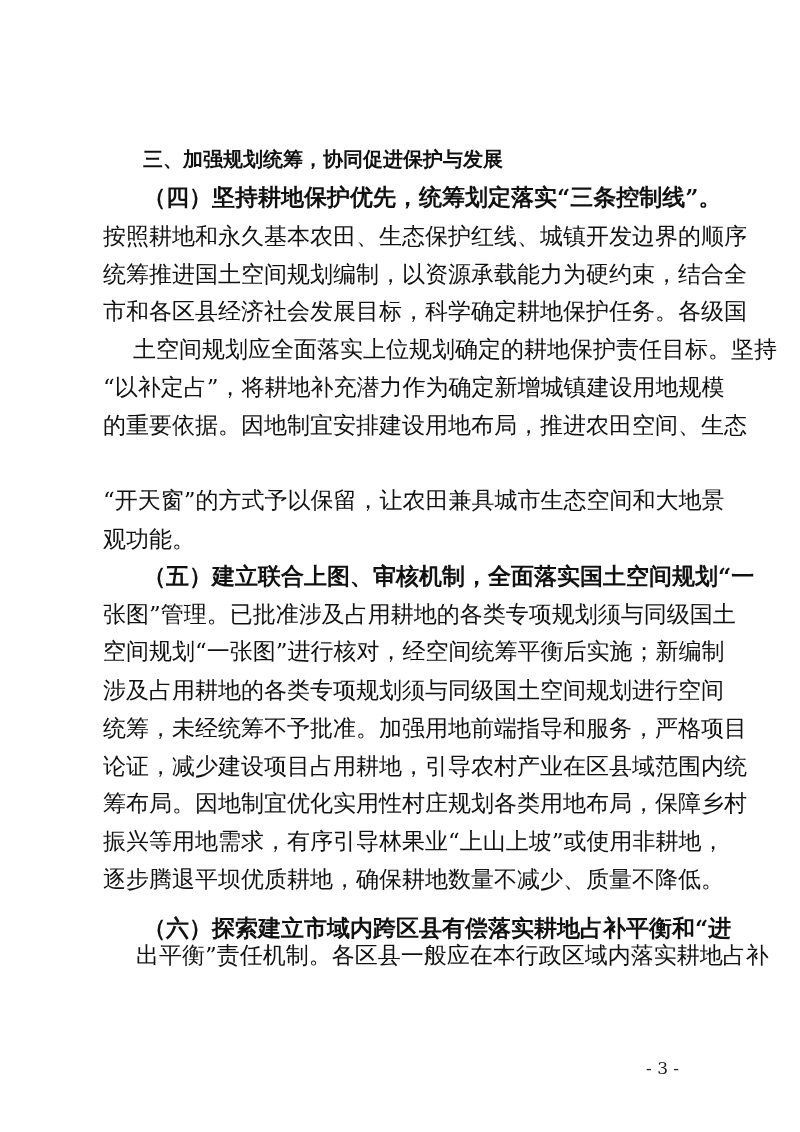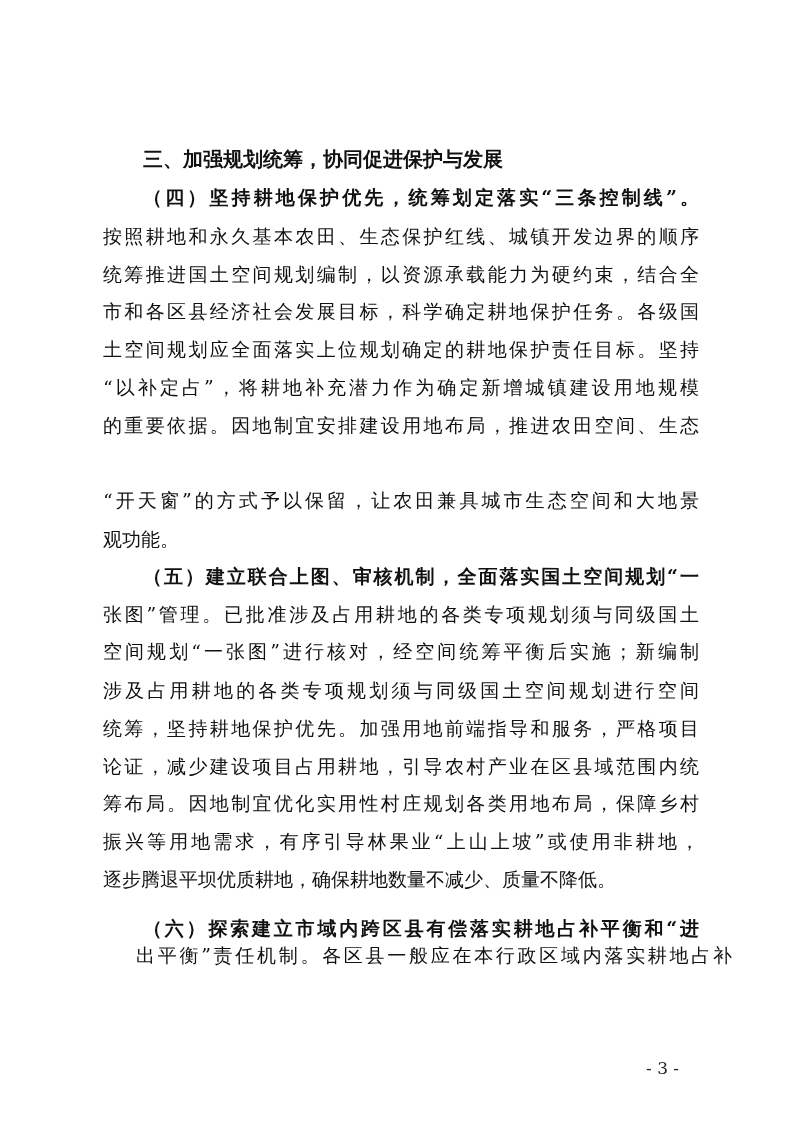--- a/index.html
+++ b/index.html
@@ -1,51 +1,51 @@
 <!DOCTYPE html>
 <html><head>
 <meta charset="utf-8">
 <style>
   html, body { margin: 0; padding: 0; background: #ffffff; }
   body { width: 800px; height: 1132px; position: relative; overflow: hidden;
          font-family: "DejaVu Serif", "Liberation Serif", serif; color: #111; }
   .page { position: absolute; left: 0; top: 0; width: 800px; height: 1132px; background: #fff; padding-left: 14px; }
   .line { position: absolute; left: 103px; width: 596px; height: 38px; line-height: 38px;
-          font-size: 19px; white-space: nowrap; text-align: justify; text-align-last: justify;
+          font-size: 23px; white-space: nowrap; text-align: justify; text-align-last: justify;
           letter-spacing: 0; }
   .line.last { text-align-last: left; }
   .line.indent { left: 143px; width: 556px; }
   .heading { font-family: "DejaVu Sans", "Liberation Sans", sans-serif; font-weight: bold;
              text-align-last: left; font-size: 20px; }
   .bold { font-weight: bold; }
   .pagenum { position: absolute; left: 646px; top: 1056px; font-size: 17px; line-height: 24px;
              font-family: "DejaVu Serif", serif; color: #222; white-space: pre; }
 </style>
 </head>
 <body>
 
 <div class="page">
 
   <div class="line heading" style="left:143px;width:556px;top:140px;">三、加强规划统筹，协同促进保护与发展</div>
 
   <div class="line indent bold" style="top:178px;text-align-last:justify;">（四）坚持耕地保护优先，统筹划定落实“三条控制线”。</div>
   <div class="line" style="top:217px;">按照耕地和永久基本农田、生态保护红线、城镇开发边界的顺序</div>
   <div class="line" style="top:255px;">统筹推进国土空间规划编制，以资源承载能力为硬约束，结合全</div>
   <div class="line" style="top:292px;">市和各区县经济社会发展目标，科学确定耕地保护任务。各级国</div>
-  <div class="line" style="top:330px;">土空间规划应全面落实上位规划确定的耕地保护责任目标。坚持</div>
+  <div class="line" style="top:330px;margin-left:30px;">土空间规划应全面落实上位规划确定的耕地保护责任目标。坚持</div>
   <div class="line" style="top:368px;">“以补定占”，将耕地补充潜力作为确定新增城镇建设用地规模</div>
   <div class="line" style="top:406px;">的重要依据。因地制宜安排建设用地布局，推进农田空间、生态</div>
   <div class="line" style="top:481px;">“开天窗”的方式予以保留，让农田兼具城市生态空间和大地景</div>
   <div class="line last" style="top:520px;">观功能。</div>
 
   <div class="line indent bold" style="top:557px;">（五）建立联合上图、审核机制，全面落实国土空间规划“一</div>
   <div class="line" style="top:595px;">张图”管理。已批准涉及占用耕地的各类专项规划须与同级国土</div>
   <div class="line" style="top:632px;">空间规划“一张图”进行核对，经空间统筹平衡后实施；新编制</div>
   <div class="line" style="top:671px;">涉及占用耕地的各类专项规划须与同级国土空间规划进行空间</div>
-  <div class="line" style="top:709px;">统筹，坚持耕地保护优先。加强用地前端指导和服务，严格项目</div>
+  <div class="line" style="top:709px;">统筹，未经统筹不予批准。加强用地前端指导和服务，严格项目</div>
   <div class="line" style="top:747px;">论证，减少建设项目占用耕地，引导农村产业在区县域范围内统</div>
   <div class="line" style="top:784px;">筹布局。因地制宜优化实用性村庄规划各类用地布局，保障乡村</div>
   <div class="line" style="top:822px;">振兴等用地需求，有序引导林果业“上山上坡”或使用非耕地，</div>
   <div class="line last" style="top:860px;">逐步腾退平坝优质耕地，确保耕地数量不减少、质量不降低。</div>
 
   <div class="line indent bold" style="top:897px;margin-top:12px;">（六）探索建立市域内跨区县有偿落实耕地占补平衡和“进</div>
   <div class="line" style="top:936px;margin-left:33px;">出平衡”责任机制。各区县一般应在本行政区域内落实耕地占补</div>
 
   <div class="pagenum">- 3 -</div>
 </div>

